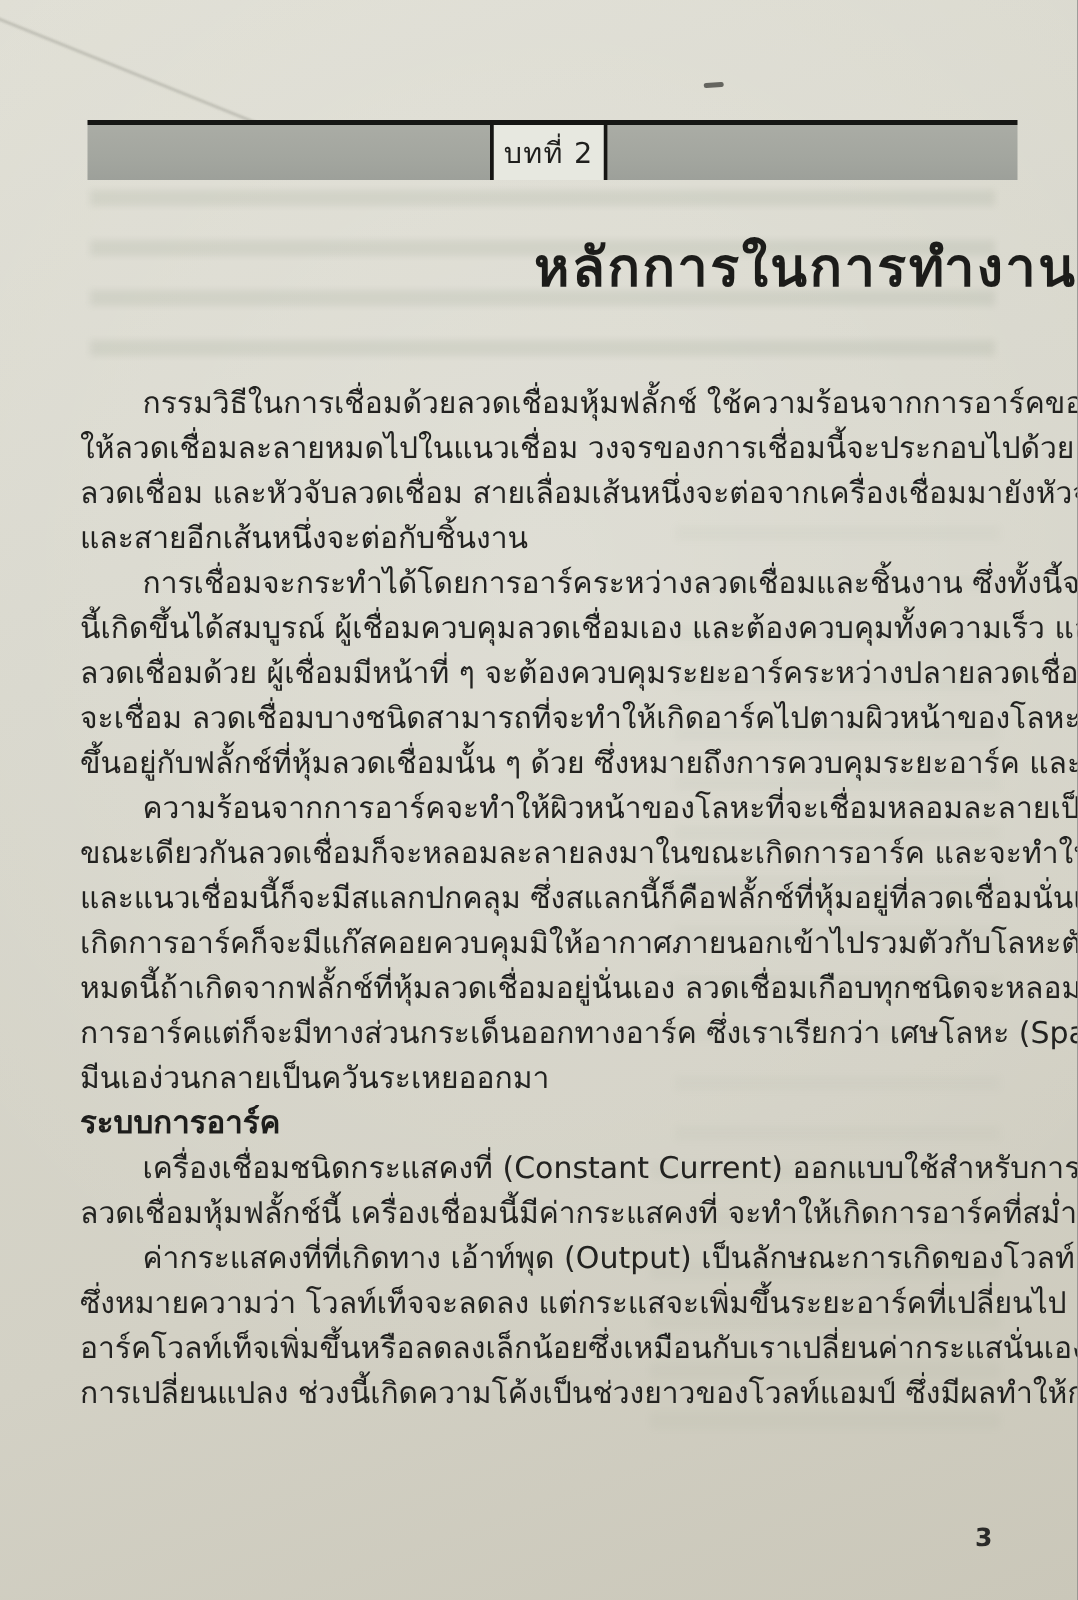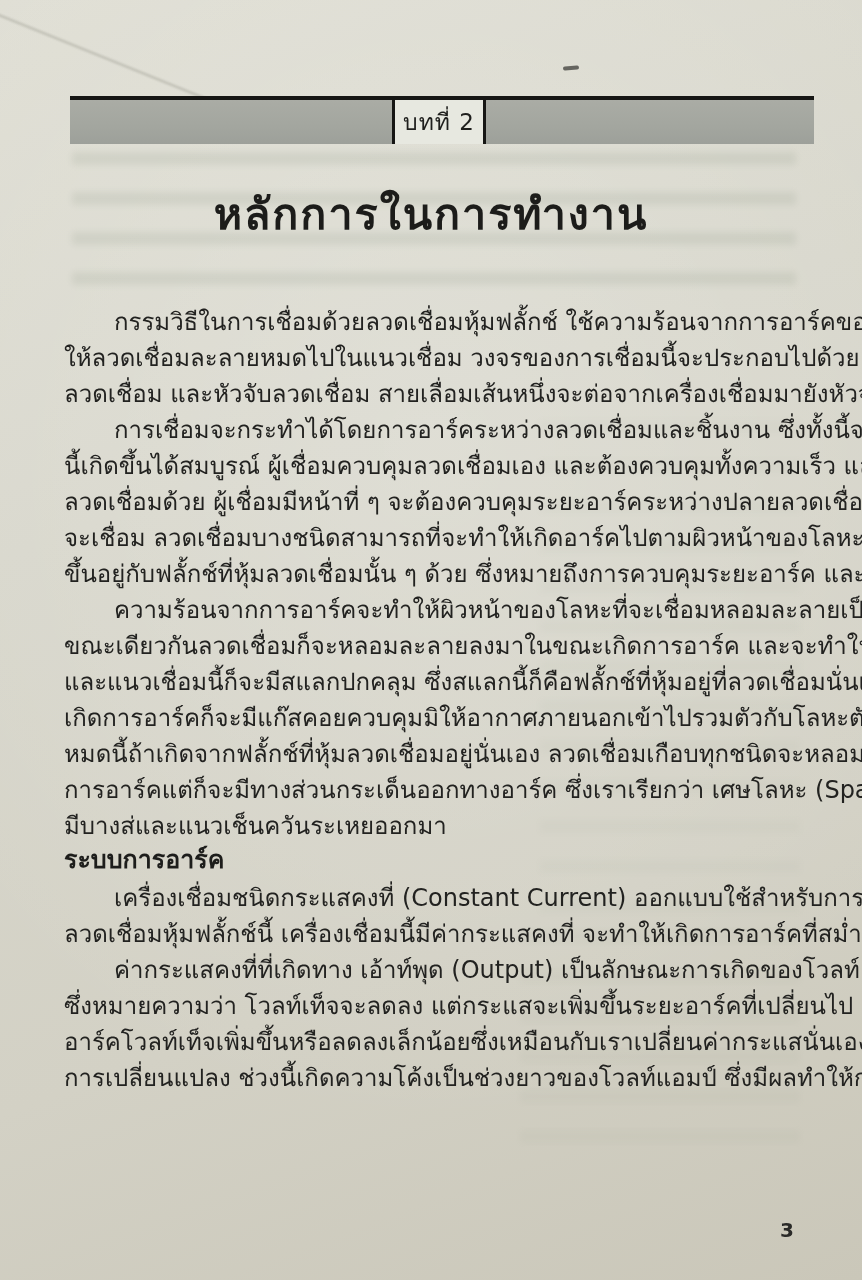--- a/index.html
+++ b/index.html
@@ -53,35 +53,35 @@
     box-sizing:border-box;
     display:flex; align-items:center; justify-content:center;
   }
   .chapter-box span {
     font-size:23px; color:#1f1f1d; letter-spacing:1px;
   }
 
   
   .title {
     position:absolute; top:180px; left:0; width:100%;
-    margin:0; text-align:center;
+    margin:0; text-align:right;
     font-size:43px; font-weight:bold; color:#1c1c1a;
     letter-spacing:2px;
   }
 
   
   .body-text {
     position:absolute; top:304px; left:64px; width:752px;
     font-size:24px; line-height:36px; color:#222220;
   }
   .text-line { height:36px; white-space:nowrap; }
   .para .text-line:first-child { padding-left:50px; }
   .section-heading {
     margin:0; font-size:25px; font-weight:bold; line-height:36px;
-    color:#1d1d1b; height:36px;font-family:Liberation Mono, monospace;
+    color:#1d1d1b; height:36px;
   }
 
   .page-number {
     position:absolute; top:1218px; left:780px;
     font-size:20px; font-weight:bold; color:#2a2a28;
   }
 </style>
 </head>
 <body>
 
@@ -99,36 +99,37 @@
     </div>
   </div>
 
   <h1 class="title">หลักการในการทำงาน</h1>
 
   <div class="body-text">
     <div class="para">
         <div class="text-line">กรรมวิธีในการเชื่อมด้วยลวดเชื่อมหุ้มฟลั้กช์ ใช้ความร้อนจากการอาร์คของไฟฟ้าไปทำ</div>
         <div class="text-line">ให้ลวดเชื่อมละลายหมดไปในแนวเชื่อม วงจรของการเชื่อมนี้จะประกอบไปด้วย เครื่องเชื่อม</div>
         <div class="text-line">ลวดเชื่อม และหัวจับลวดเชื่อม สายเลื่อมเส้นหนึ่งจะต่อจากเครื่องเชื่อมมายังหัวจับลวดเชื่อม</div>
+        <div class="text-line">และสายอีกเส้นหนึ่งจะต่อกับชิ้นงาน</div>
       </div>
     <div class="para">
         <div class="text-line">การเชื่อมจะกระทำได้โดยการอาร์คระหว่างลวดเชื่อมและชิ้นงาน ซึ่งทั้งนี้จะทำให้วงจร</div>
         <div class="text-line">นี้เกิดขึ้นได้สมบูรณ์ ผู้เชื่อมควบคุมลวดเชื่อมเอง และต้องควบคุมทั้งความเร็ว และการเคลื่อน</div>
         <div class="text-line">ลวดเชื่อมด้วย   ผู้เชื่อมมีหน้าที่ ๆ จะต้องควบคุมระยะอาร์คระหว่างปลายลวดเชื่อมและวัสดุที่</div>
         <div class="text-line">จะเชื่อม   ลวดเชื่อมบางชนิดสามารถที่จะทำให้เกิดอาร์คไปตามผิวหน้าของโลหะที่จะเชื่อม   ทั้งนี้</div>
         <div class="text-line">ขึ้นอยู่กับฟลั้กช์ที่หุ้มลวดเชื่อมนั้น ๆ ด้วย  ซึ่งหมายถึงการควบคุมระยะอาร์ค  และเพื่อการควบคุม</div>
       </div>
     <div class="para">
         <div class="text-line">ความร้อนจากการอาร์คจะทำให้ผิวหน้าของโลหะที่จะเชื่อมหลอมละลายเป็นแอ่ง และ</div>
         <div class="text-line">ขณะเดียวกันลวดเชื่อมก็จะหลอมละลายลงมาในขณะเกิดการอาร์ค และจะทำให้เกิดเป็นแนวเชื่อม</div>
         <div class="text-line">และแนวเชื่อมนี้ก็จะมีสแลกปกคลุม ซึ่งสแลกนี้ก็คือฟลั้กช์ที่หุ้มอยู่ที่ลวดเชื่อมนั่นเอง ในขณะ</div>
         <div class="text-line">เกิดการอาร์คก็จะมีแก๊สคอยควบคุมมิให้อากาศภายนอกเข้าไปรวมตัวกับโลหะตัวเติมได้ ซึ่งทั้ง</div>
         <div class="text-line">หมดนี้ถ้าเกิดจากฟลั้กช์ที่หุ้มลวดเชื่อมอยู่นั่นเอง ลวดเชื่อมเกือบทุกชนิดจะหลอมละลายผ่าน</div>
         <div class="text-line">การอาร์คแต่ก็จะมีทางส่วนกระเด็นออกทางอาร์ค ซึ่งเราเรียกว่า เศษโลหะ (Spatter) และจะ</div>
-        <div class="text-line">มีบางส่และแนวเช็นควันระเหยออกมา</div>
+        <div class="text-line">มีนเอง่วนกลายเป็นควันระเหยออกมา</div>
       </div>
 
     <h2 class="section-heading">ระบบการอาร์ค</h2>
 
     <div class="para">
         <div class="text-line">เครื่องเชื่อมชนิดกระแสคงที่  (Constant Current)  ออกแบบใช้สำหรับการเชื่อมด้วย</div>
         <div class="text-line">ลวดเชื่อมหุ้มฟลั้กช์นี้ เครื่องเชื่อมนี้มีค่ากระแสคงที่ จะทำให้เกิดการอาร์คที่สม่ำเสมอ</div>
       </div>
     <div class="para">
         <div class="text-line">ค่ากระแสคงที่ที่เกิดทาง เอ้าท์พุด (Output) เป็นลักษณะการเกิดของโวลท์ และแอมป์</div>

